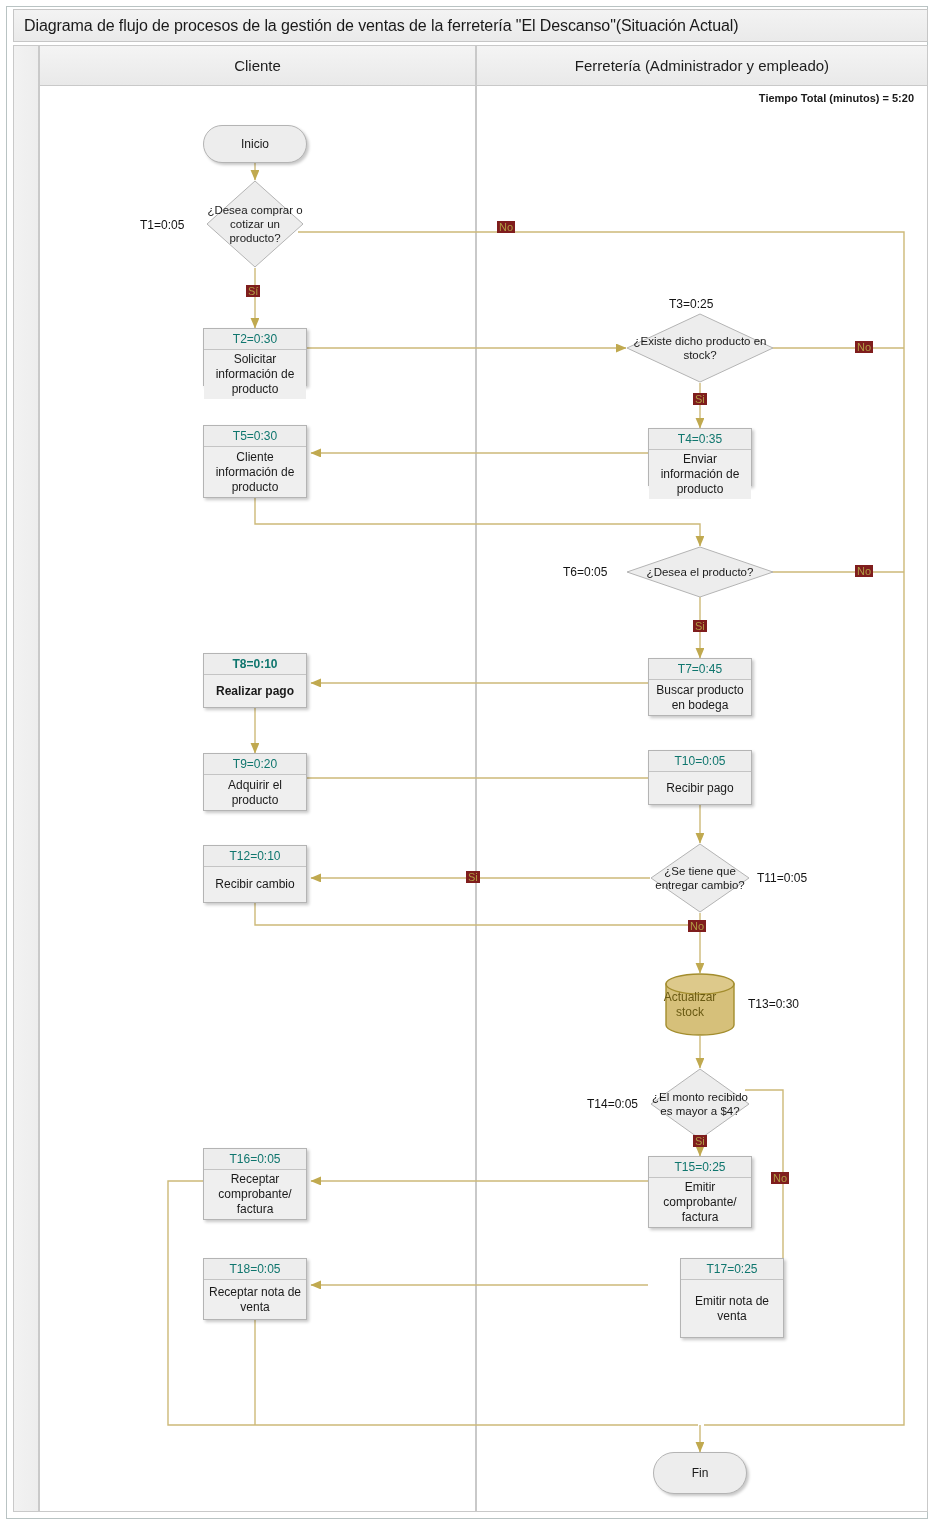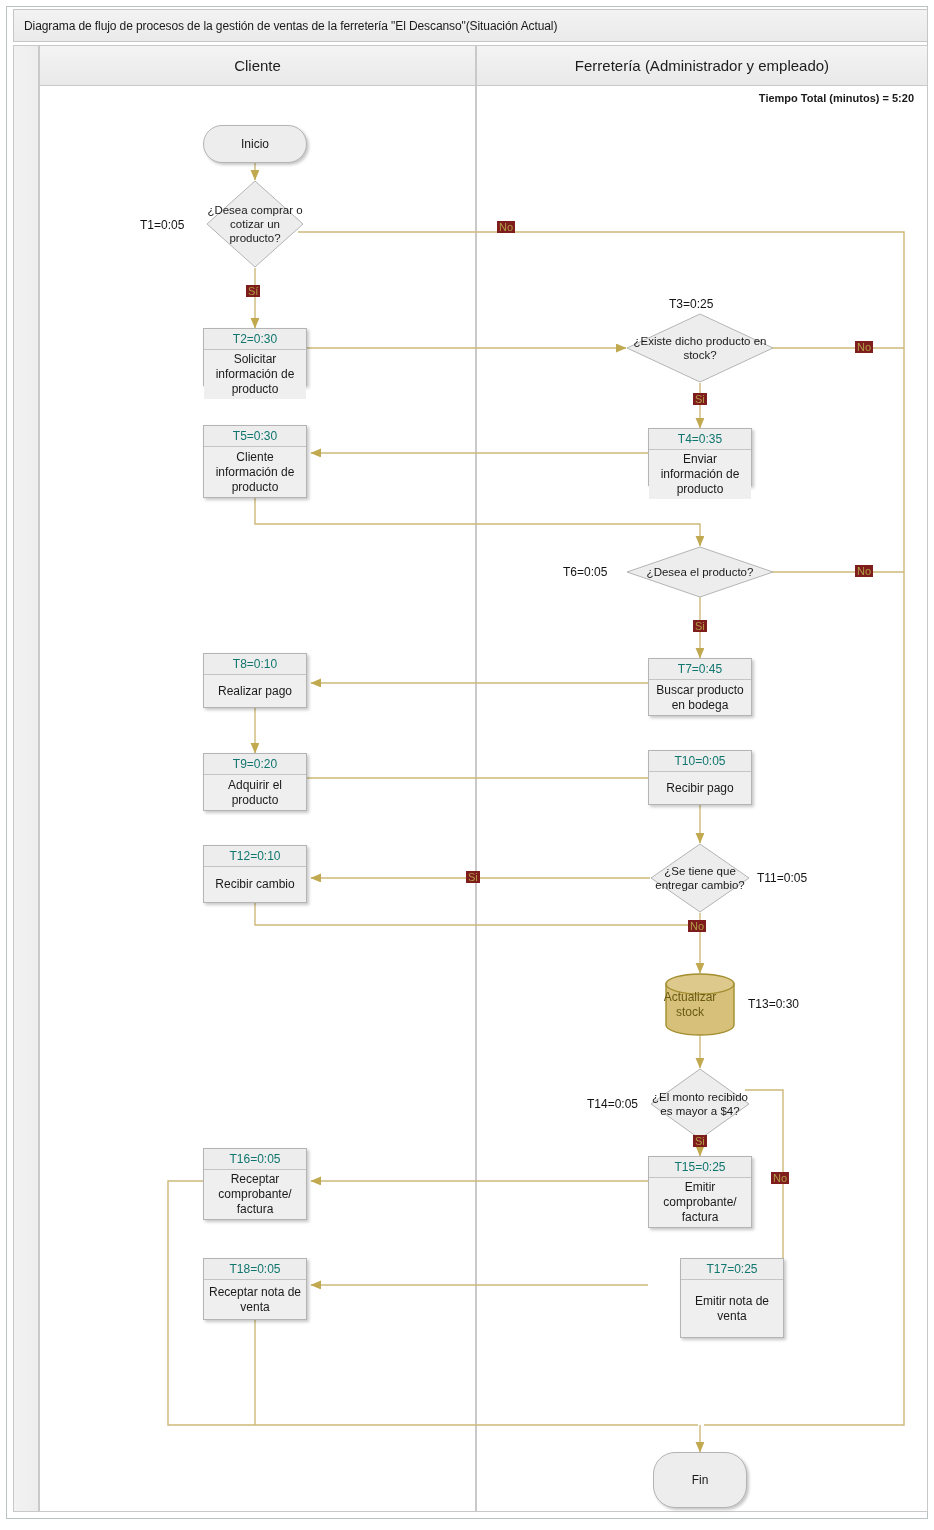--- a/index.html
+++ b/index.html
@@ -10,21 +10,21 @@
   .frame-outer{
     position:absolute;left:6px;top:6px;width:922px;height:1513px;
     border:1px solid #b9c3c3;background:#ffffff;box-sizing:border-box;
   }
   .title-bar{
     position:absolute;left:13px;top:9px;width:915px;height:33px;
     background:linear-gradient(180deg,#f3f3f3 0%,#eaeaea 100%);
     border:1px solid #c6c6c6;box-sizing:border-box;
     display:flex;align-items:center;padding-left:10px;
   }
-  .title-bar .ttxt{font-size:12px;color:#1a1a1a;white-space:nowrap;letter-spacing:-0.1px;}
+  .title-bar .ttxt{font-size:16px;color:#1a1a1a;white-space:nowrap;letter-spacing:-0.1px;}
 
   .lane-left-band{
     position:absolute;left:13px;top:45px;width:26px;height:1467px;
     background:linear-gradient(90deg,#f2f2f2 0%,#ededed 100%);
     border:1px solid #c9c9c9;box-sizing:border-box;
   }
   .lane-head{
     position:absolute;top:45px;height:41px;
     background:linear-gradient(180deg,#f4f4f4 0%,#e9e9e9 100%);
     border:1px solid #c9c9c9;box-sizing:border-box;
@@ -222,21 +222,21 @@
   </div>
   <span class="tlabel" style="left:563px;top:565px;">T6=0:05</span>
   <span class="elabel" style="left:693px;top:620px;">Si</span>
   <span class="elabel" style="left:855px;top:565px;">No</span>
 
   <div class="node proc" style="left:648px;top:658px;width:104px;height:58px;">
     <div class="hdr">T7=0:45</div>
     <div class="bdy">Buscar producto en bodega</div>
   </div>
 
-  <div class="node proc" style="left:203px;top:653px;width:104px;height:55px;">
+  <div class="node proc" style="left:203px;top:653px;width:104px;height:55px;font-weight:bold;">
     <div class="hdr">T8=0:10</div>
     <div class="bdy">Realizar pago</div>
   </div>
 
   <div class="node proc" style="left:203px;top:753px;width:104px;height:58px;">
     <div class="hdr">T9=0:20</div>
     <div class="bdy">Adquirir el producto</div>
   </div>
 
   <div class="node proc" style="left:648px;top:750px;width:104px;height:55px;">
@@ -291,17 +291,17 @@
   <div class="node proc" style="left:680px;top:1258px;width:104px;height:80px;">
     <div class="hdr">T17=0:25</div>
     <div class="bdy">Emitir nota de venta</div>
   </div>
 
   <div class="node proc" style="left:203px;top:1258px;width:104px;height:62px;">
     <div class="hdr">T18=0:05</div>
     <div class="bdy">Receptar nota de venta</div>
   </div>
 
-  <div class="node term" style="left:653px;top:1452px;width:94px;height:56px;">
+  <div class="node term" style="left:653px;top:1452px;width:94px;height:42px;">
     <span>Fin</span>
   </div>
 
 </div>
 
 </body></html>

